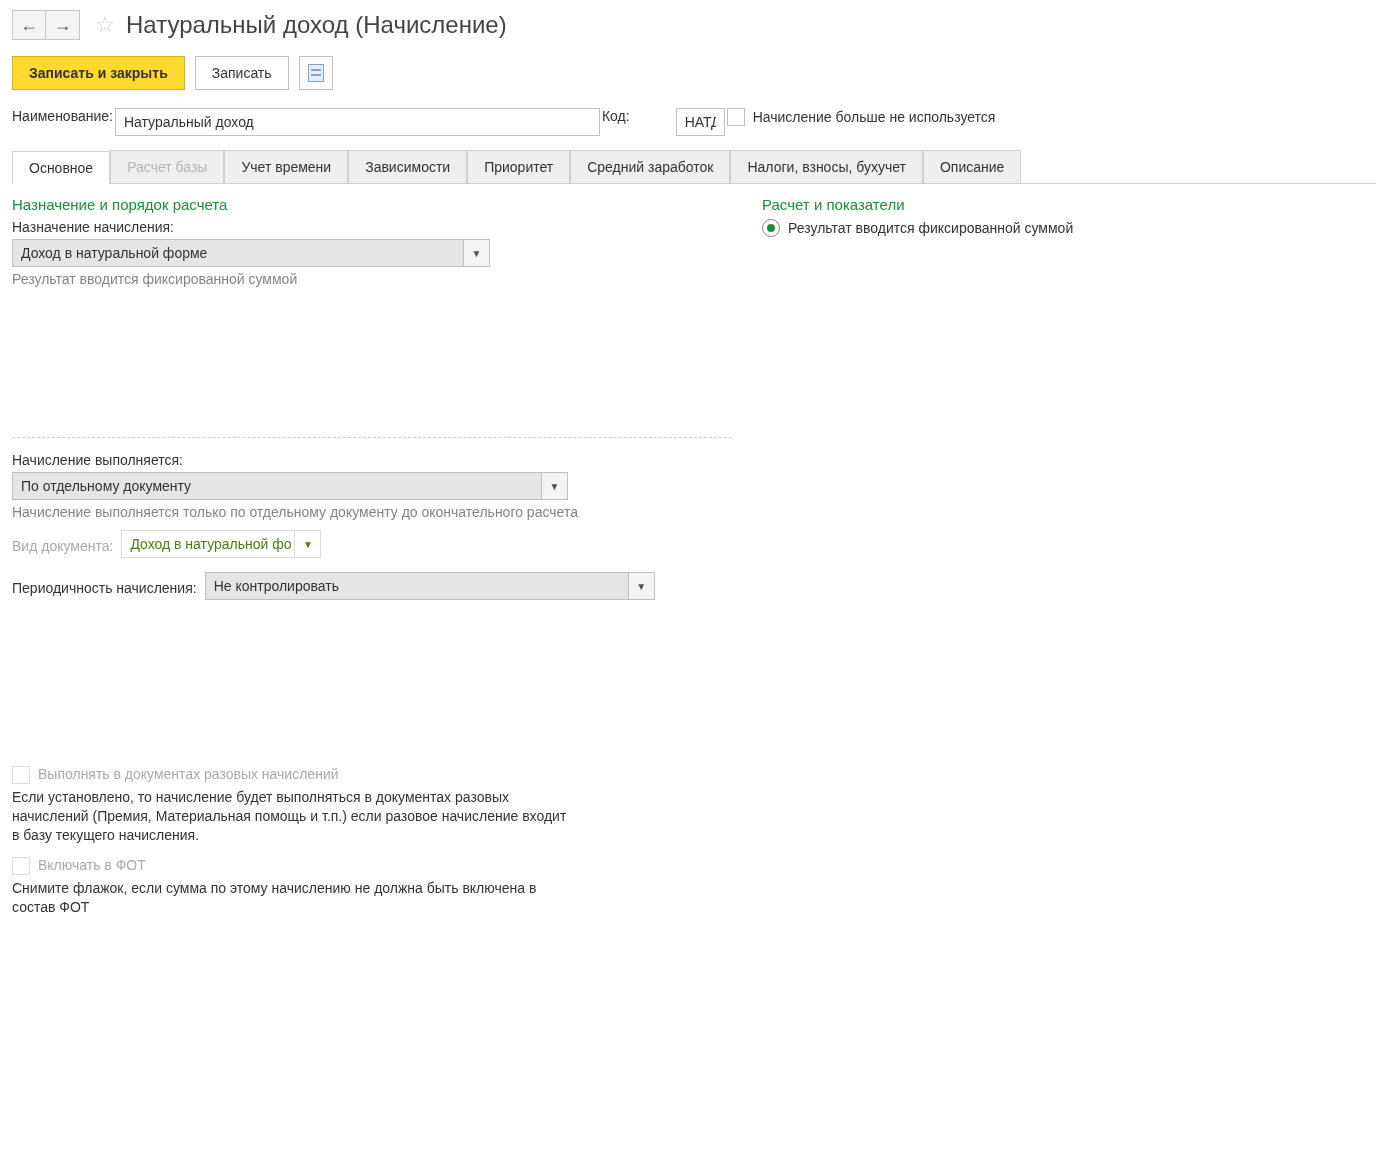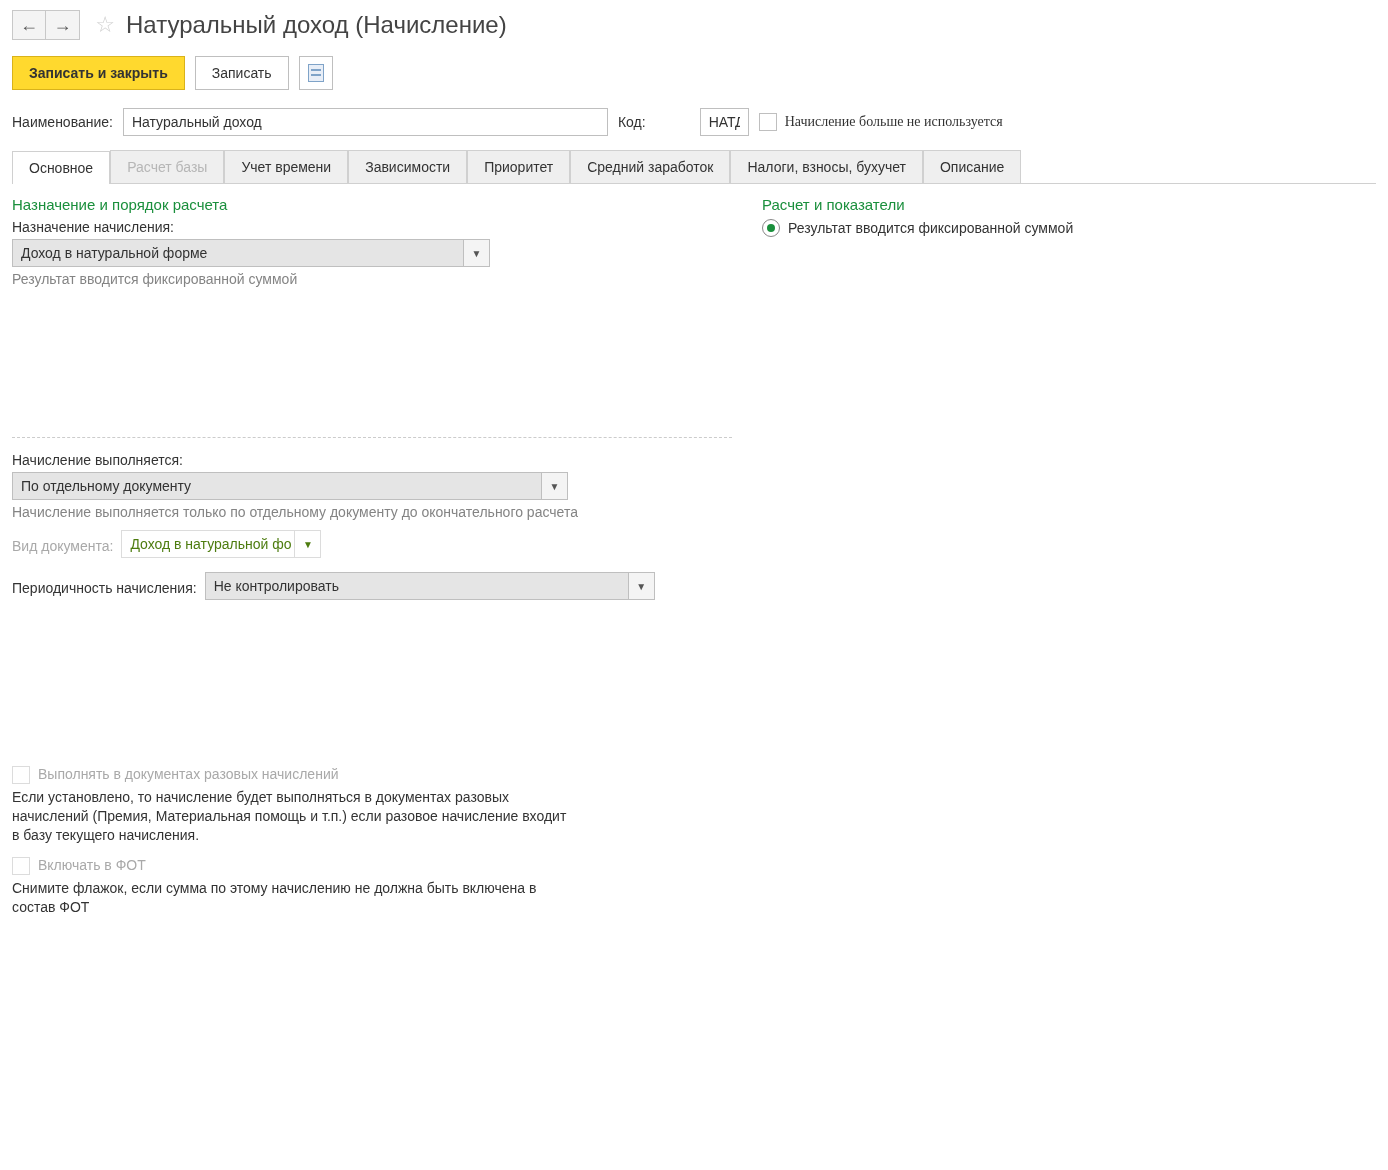--- a/index.html
+++ b/index.html
@@ -52,31 +52,31 @@
     border: 1px solid #7fa3c8;
     position: relative;
   }
   .icon-doc::before, .icon-doc::after {
     content:""; position:absolute; left:2px; right:2px; height:2px; background:#7fa3c8;
   }
   .icon-doc::before { top:4px; }
   .icon-doc::after { top:9px; }
 
   
-  .name-row { display:flex; align-items:center; gap:10px; margin-bottom:14px; flex-wrap:wrap; }
+  .name-row { display:flex; align-items:flex-start; gap:2px; margin-bottom:14px; flex-wrap:wrap; }
   .label { color: #333333; font-size: 14px; }
   .text-input {
     height: 28px; padding: 0 8px;
     border: 1px solid #bfbfbf;
     font-size: 14px; color: #333333;
     background: #ffffff;
   }
   .input-name { width: 485px; }
   .input-code { width: 49px; margin-left: 44px; }
-  .checkbox-wrap { display:flex; align-items:center; gap:8px;font-family:Liberation Serif, serif; }
+  .checkbox-wrap { display:flex; align-items:center; gap:8px; }
   .chk {
     width: 18px; height: 18px; border: 1px solid #bfbfbf; background: #ffffff; display:inline-block;
   }
 
   
   .tabs { display:flex; border-bottom: 1px solid #d0d0d0; margin-bottom: 12px; }
   .tab {
     padding: 8px 16px;
     border: 1px solid #d0d0d0;
     border-bottom: none;

